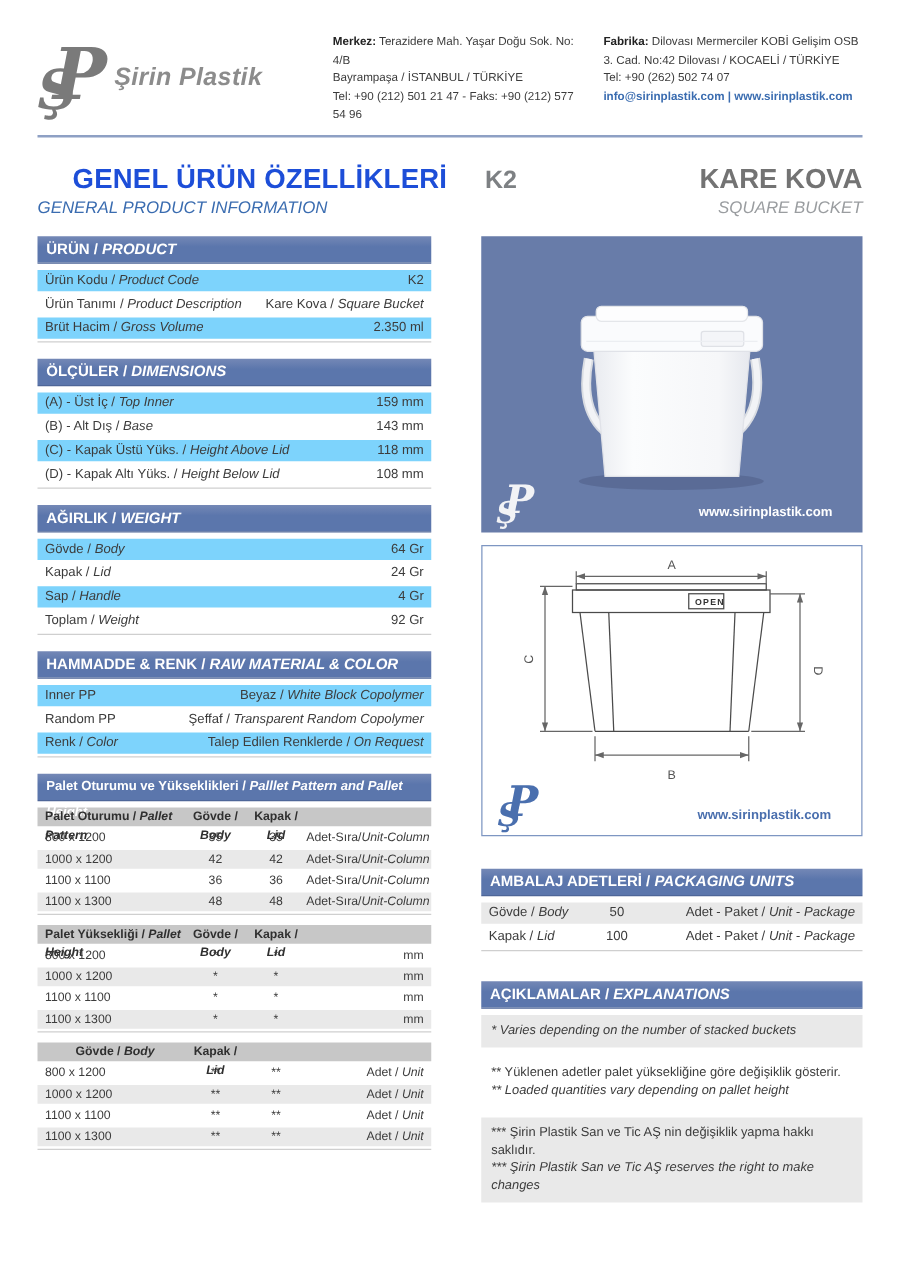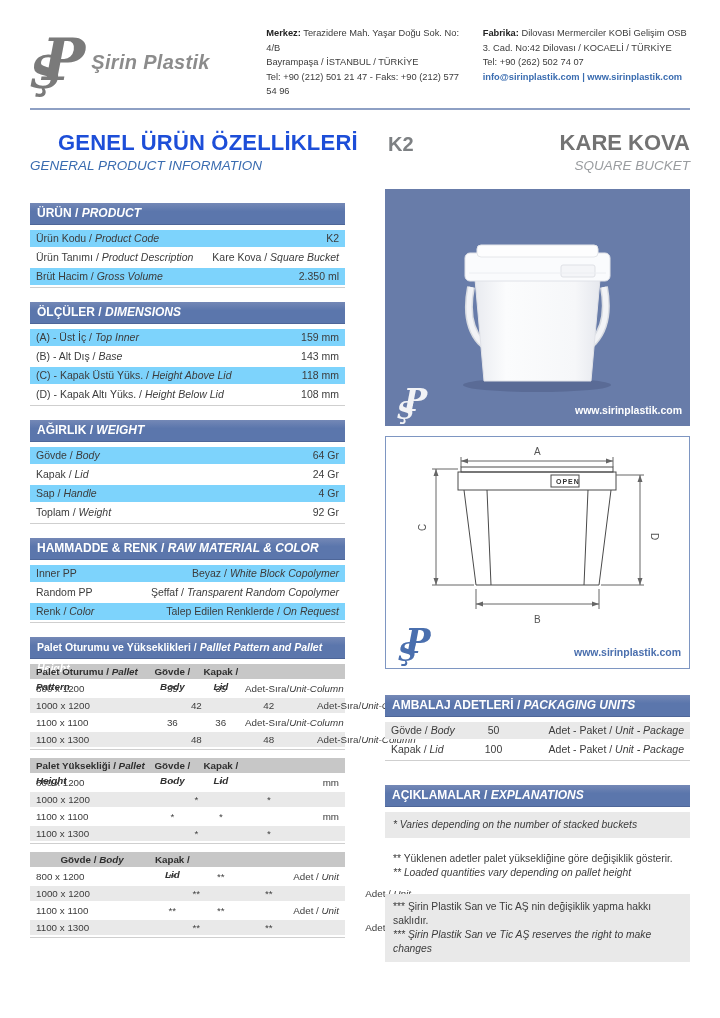--- a/index.html
+++ b/index.html
@@ -28,43 +28,43 @@
   .t-right{text-align:right;}
   .t-ptr{font-size:22px;font-weight:bold;color:#737373;}
   .t-pen{font-size:13.5px;font-style:italic;color:#9a9da0;margin-top:2px;}
   
   .cols{display:flex;margin:0 30px;gap:40px;}
   .col-l{width:315px;}
   .col-r{width:305px;}
   
   .bar{height:21px;line-height:21px;background:linear-gradient(#7488b6,#5b76ac 40%);
        color:#fff;font-size:12px;font-weight:bold;padding:0 7px;margin-bottom:5px;
-       border-bottom:1px solid #4e6698;margin-top:14px;}
+       border-bottom:1px solid #4e6698;}
   .bar i{font-weight:bold;}
   .bar.small{font-size:10.5px;}
   .sect{margin-bottom:13px;}
   .tbl{border-bottom:1px solid #cfcfcf;}
   .row{display:flex;justify-content:space-between;height:17px;line-height:17px;
        font-size:10.5px;padding:0 6px;margin-bottom:2px;}
   .row.alt{background:#7dd3fc;}
   .row .lbl{white-space:nowrap;}
   .row .val{white-space:nowrap;text-align:right;}
   
   .ptbl{margin-bottom:8px;border-bottom:1px solid #cfcfcf;font-size:9.8px;}
   .prow{display:grid;grid-template-columns:37% 16% 16% 31%;height:15px;line-height:15px;
         padding:0 6px;margin-bottom:2px;}
   .prow .c2,.prow .c3{text-align:center;}
   .prow .c4{text-align:right;white-space:nowrap;}
   .prow.phead{background:#c7c7c7;font-weight:bold;color:#2f2f2f;}
-  .prow.alt{background:#e9e9e9;gap:24px;}
+  .prow.alt{background:#e9e9e9;}
   
   .photo-panel{position:relative;width:305px;height:237px;background:#687ca9;margin-bottom:10px;}
   .diagram-panel{position:relative;width:303px;height:231px;background:#fff;
                  border:1px solid #7e96c2;margin-bottom:26px;}
-  .wm{position:absolute;right:8px;bottom:10px;font-size:10.5px;font-weight:bold;}
+  .wm{position:absolute;right:24px;bottom:10px;font-size:10.5px;font-weight:bold;}
   .wm.white{color:#fff;}
   .wm.blue{color:#4a6fae;}
   .panel-logo{position:absolute;left:12px;bottom:6px;}
   .logo-white{font-size:24px;color:#f2f3f6;}
   .logo-blue{font-size:26px;color:#4a6fae;}
   
   .arow{display:grid;grid-template-columns:26% 18% 56%;height:17px;line-height:17px;
         font-size:10.5px;padding:0 6px;margin-bottom:2px;}
   .arow .q{text-align:center;}
   .arow .u{text-align:right;white-space:nowrap;}

